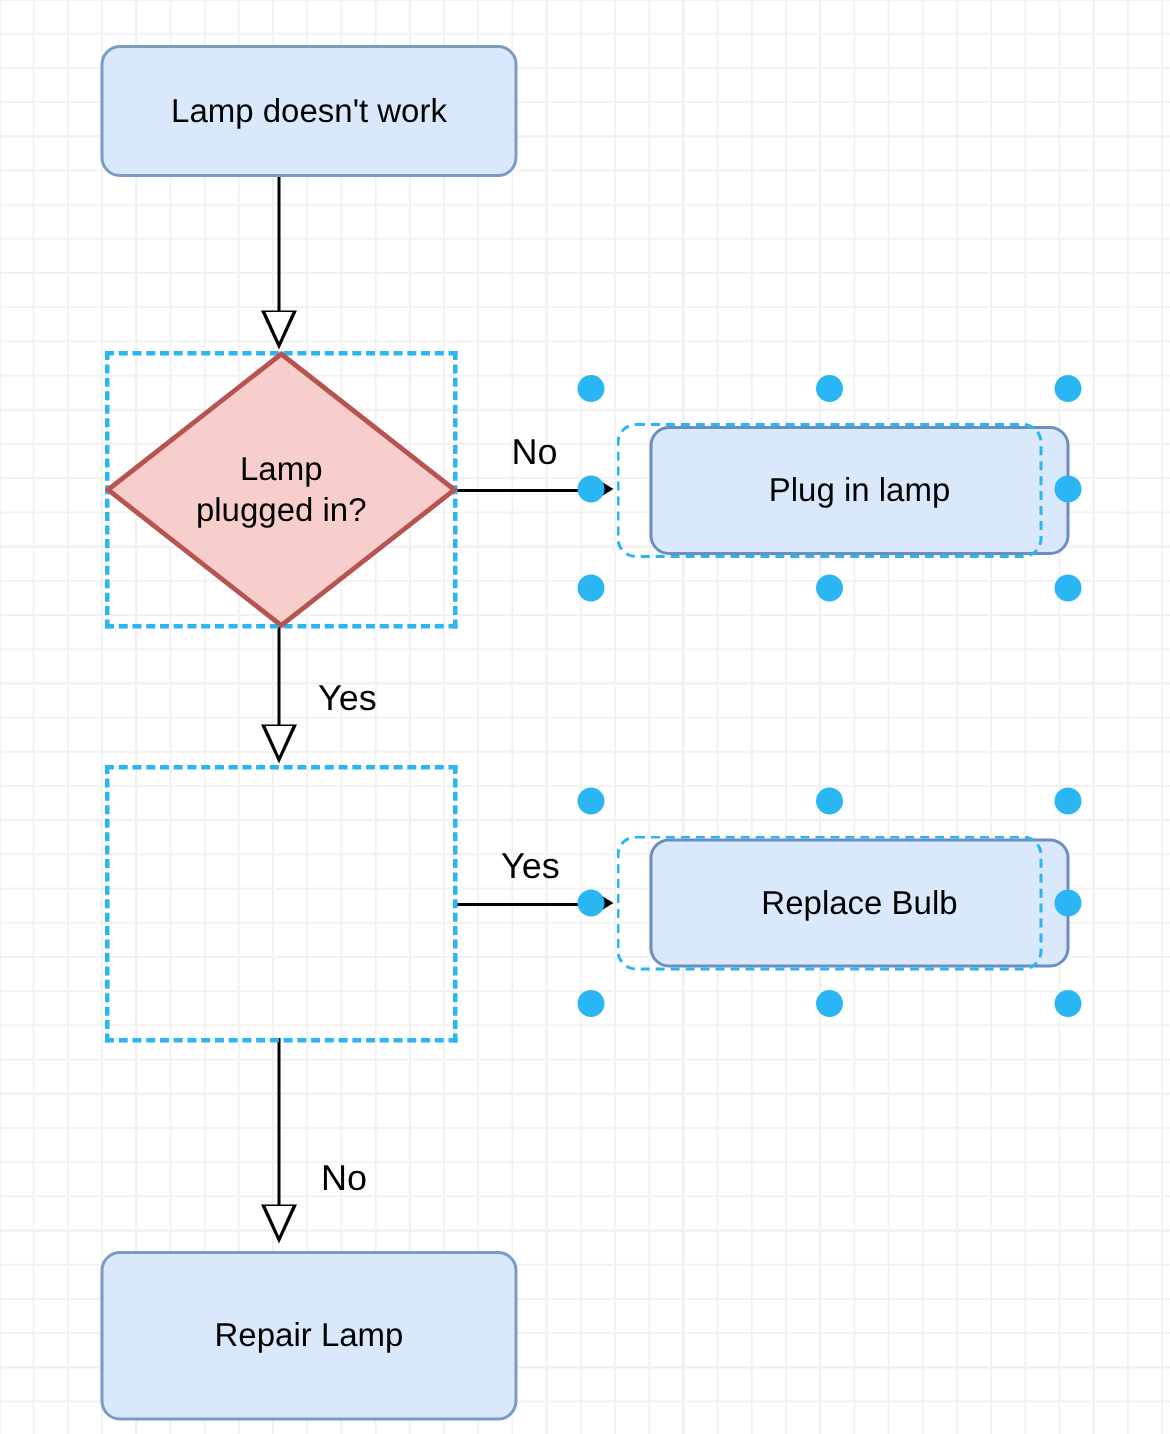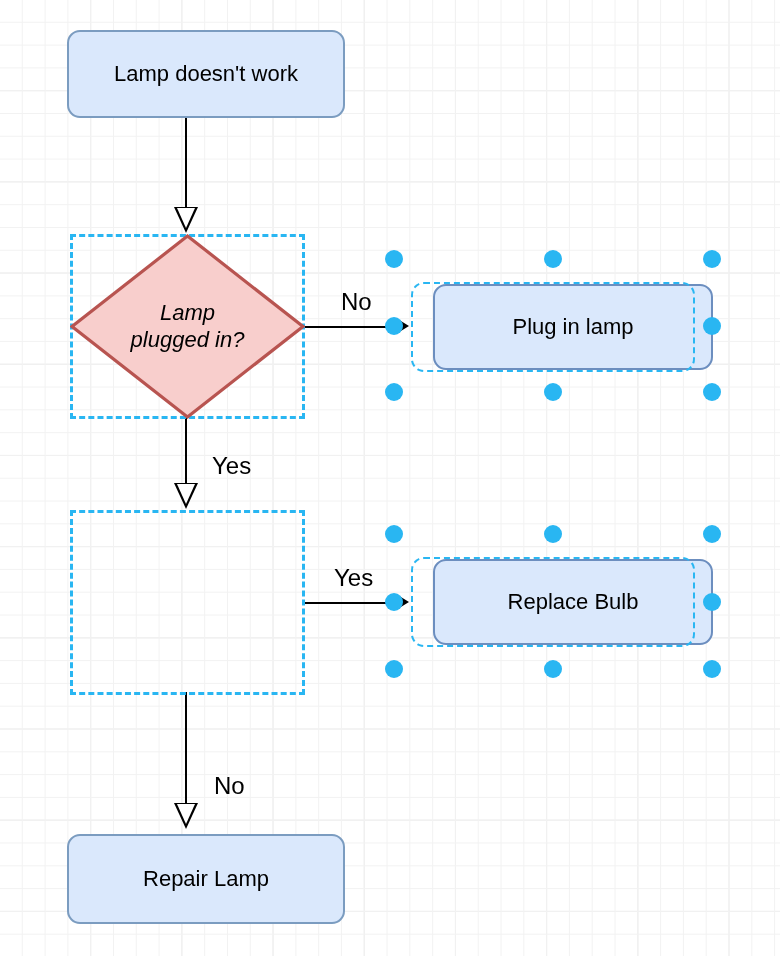--- a/index.html
+++ b/index.html
@@ -41,21 +41,20 @@
     border-radius: 13px;
     color: #000000;
     font-size: 22px;
     line-height: 1.2;
   }
   .proc.selected {
     border-color: #6c8ebf;
   }
   .diamond-wrap {
     position: absolute;
-    font-style: italic;
   }
   .diamond-shape {
     position: absolute;
     inset: 0;
   }
   .diamond-label {
     position: absolute;
     inset: 0;
     display: flex;
     align-items: center;
@@ -201,15 +200,15 @@
   <div class="sel-outline" style="left:411px; top:557px; width:284px; height:90px;"></div>
   <div class="handle" style="left:394px; top:534px;"></div>
   <div class="handle" style="left:553px; top:534px;"></div>
   <div class="handle" style="left:712px; top:534px;"></div>
   <div class="handle" style="left:394px; top:602px;"></div>
   <div class="handle" style="left:712px; top:602px;"></div>
   <div class="handle" style="left:394px; top:669px;"></div>
   <div class="handle" style="left:553px; top:669px;"></div>
   <div class="handle" style="left:712px; top:669px;"></div>
 
-  <div class="node proc" style="left:47px; top:834px; width:278px; height:90px;">Repair Lamp</div>
+  <div class="node proc" style="left:47px; top:834px; width:278px; height:113px;">Repair Lamp</div>
 
 </div>
 
 </body></html>

